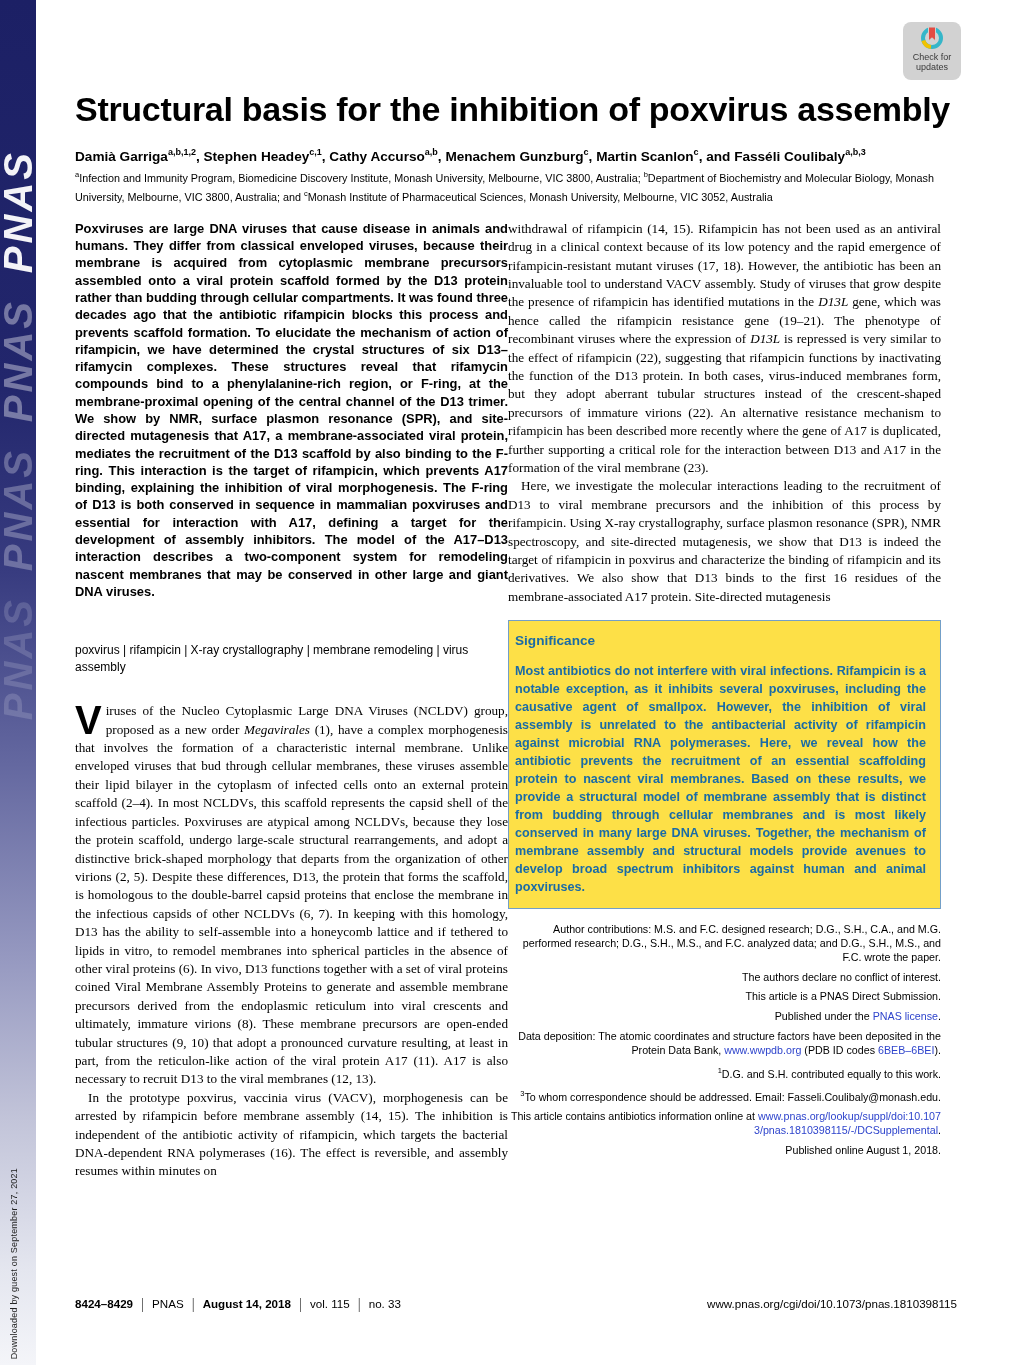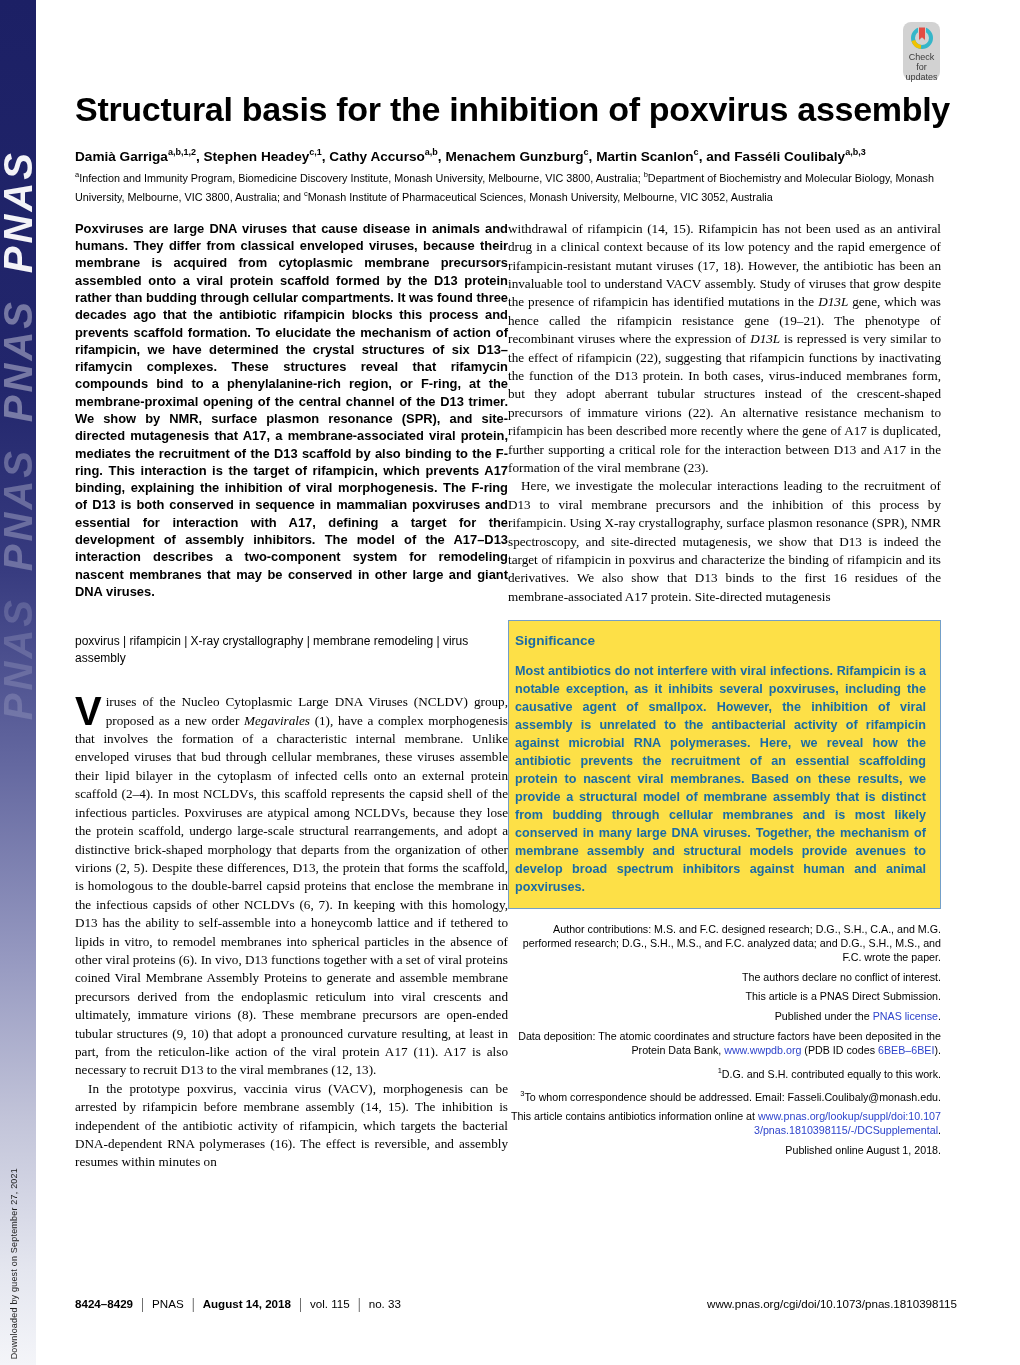--- a/index.html
+++ b/index.html
@@ -23,38 +23,38 @@
   .wm2{color:rgba(255,255,255,0.38);}
   .wm3{color:rgba(255,255,255,0.28);}
   .wm4{color:rgba(255,255,255,0.16);}
   .downloaded{
     position:absolute;left:9px;bottom:6px;z-index:5;
     writing-mode:vertical-rl;transform:rotate(180deg);
     font-size:9px;color:#222;letter-spacing:0.2px;
   }
   
   .badge{
-    position:absolute;left:903px;top:22px;width:37px;height:58px;
+    position:absolute;left:903px;top:22px;width:58px;height:58px;
     background:#d2d2d2;border-radius:8px;text-align:center;cursor:pointer;
   }
   .badge svg{display:block;margin:4px auto 0 auto;}
   .badge-label{font-size:9px;line-height:10px;color:#3a3a3a;}
   
   .main{position:absolute;left:75px;top:0;width:882px;}
   .title{font-size:34px;font-weight:bold;line-height:43px;letter-spacing:-0.3px;margin-top:88px;}
   .authors{margin-top:16px;font-size:13.6px;font-weight:bold;}
   .authors sup{font-size:9px;}
   .affil{margin-top:3px;font-size:10.8px;line-height:15.5px;}
   .affil sup{font-size:7.5px;}
   .edited{margin-top:17px;font-size:11.4px;line-height:16px;}
   .cols{display:flex;margin-top:15px;}
   .col{width:433px;}
   
   .abstract{font-size:12.9px;font-weight:bold;line-height:17.3px;text-align:justify;}
-  .keywords{margin-top:33px;font-size:12px;line-height:17px;}
+  .keywords{margin-top:42px;font-size:12px;line-height:17px;}
   
   .bodytext{
     font-family:"Liberation Serif",serif;font-size:13.2px;line-height:18.4px;
     text-align:justify;margin:0;
   }
   .first-body{margin-top:26px;}
   .dropcap{
     float:left;font-family:"Liberation Sans",sans-serif;font-weight:bold;
     font-size:40px;line-height:32px;padding:2px 4px 0 0;
   }

